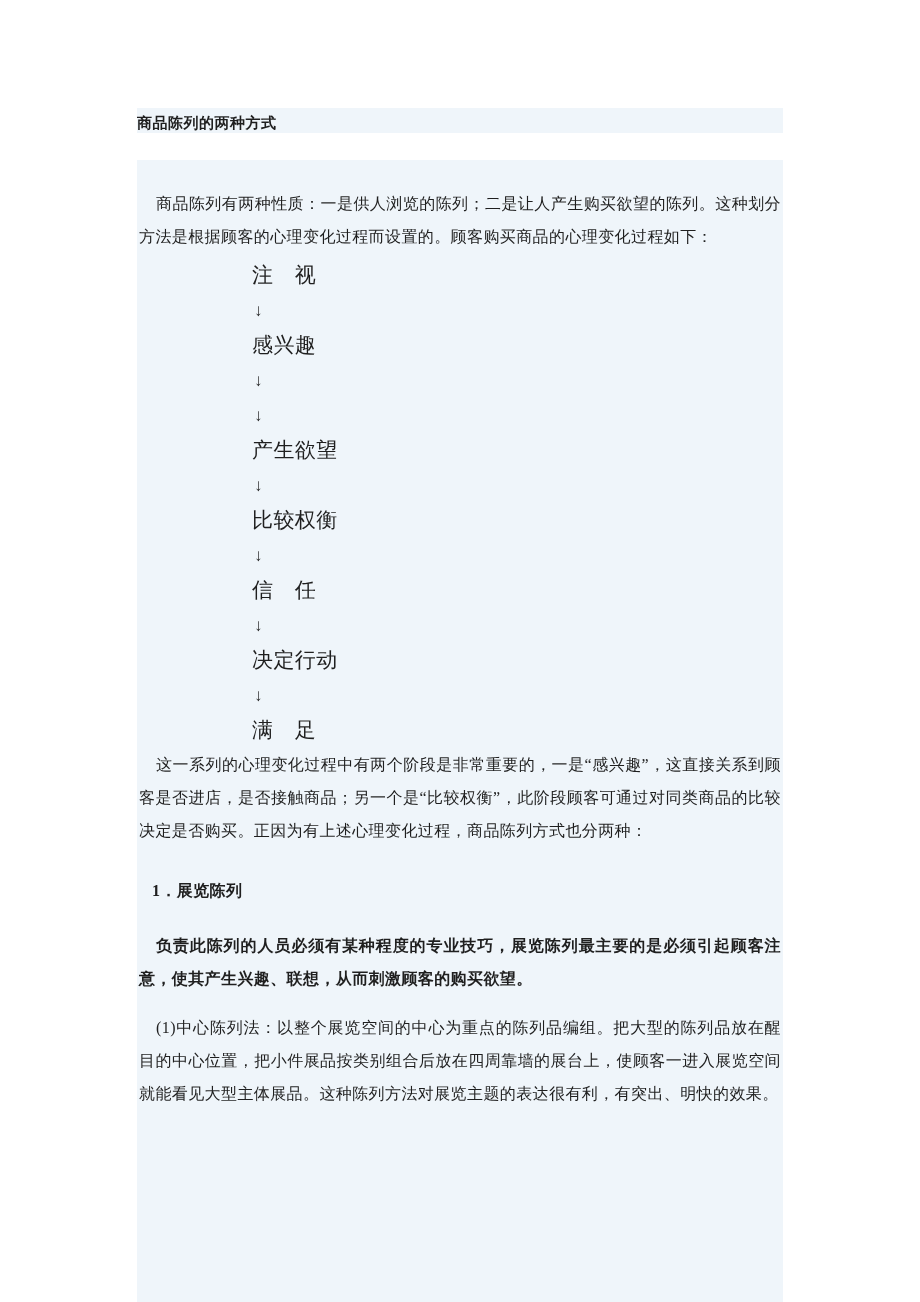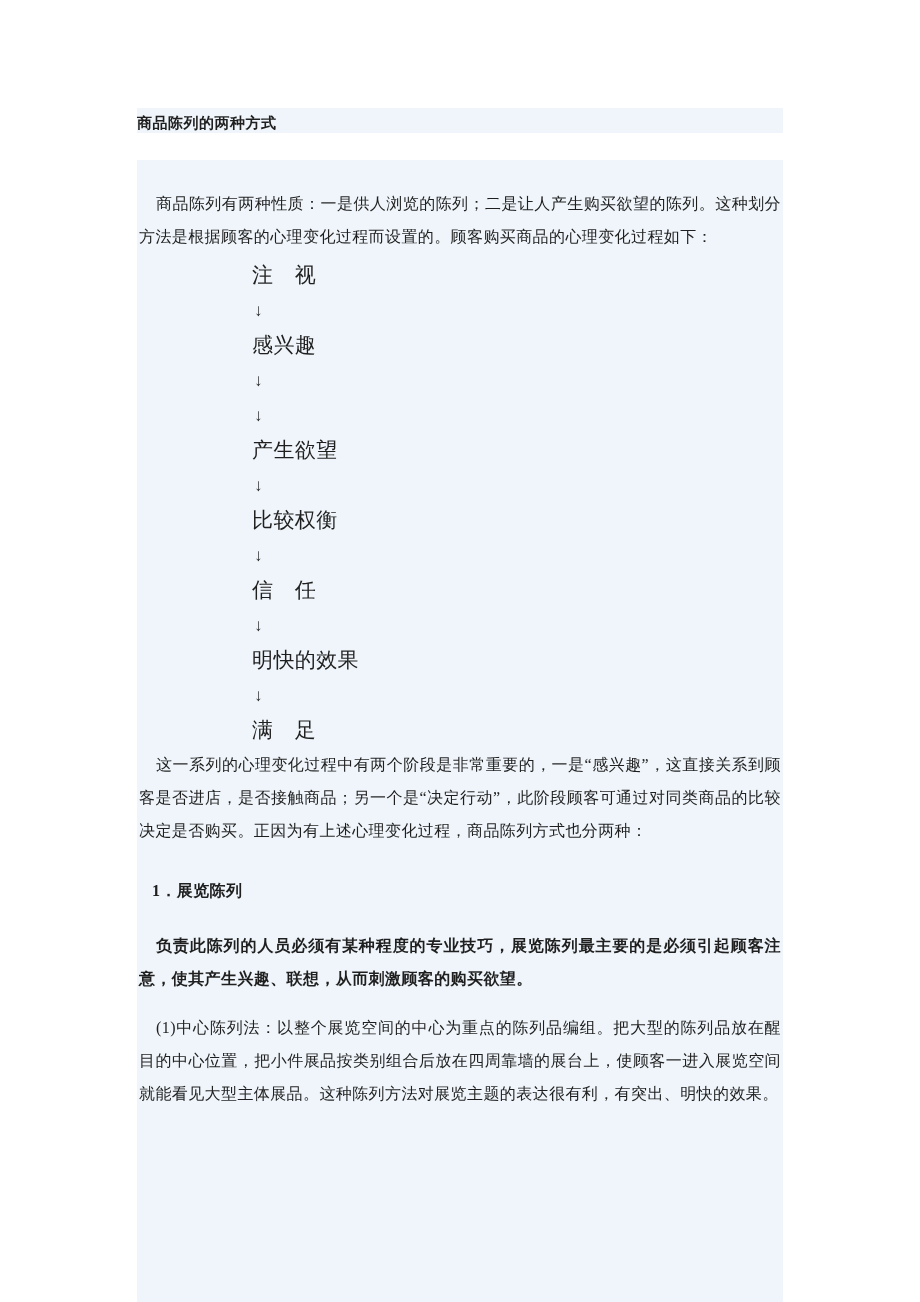--- a/index.html
+++ b/index.html
@@ -86,26 +86,26 @@
     <div class="flow-arrow-line">↓</div>
     <div class="flow-line">感兴趣</div>
     <div class="flow-arrow-line">↓</div>
     <div class="flow-arrow-line">↓</div>
     <div class="flow-line">产生欲望</div>
     <div class="flow-arrow-line">↓</div>
     <div class="flow-line">比较权衡</div>
     <div class="flow-arrow-line">↓</div>
     <div class="flow-line">信　任</div>
     <div class="flow-arrow-line">↓</div>
-    <div class="flow-line">明快的效果</div>
+    <div class="flow-line">决定行动</div>
     <div class="flow-arrow-line">↓</div>
     <div class="flow-line">满　足</div>
   </div>
 
-  <p class="para indent">这一系列的心理变化过程中有两个阶段是非常重要的，一是“感兴趣”，这直接关系到顾客是否进店，是否接触商品；另一个是“决定行动”，此阶段顾客可通过对同类商品的比较决定是否购买。正因为有上述心理变化过程，商品陈列方式也分两种：</p>
+  <p class="para indent">这一系列的心理变化过程中有两个阶段是非常重要的，一是“感兴趣”，这直接关系到顾客是否进店，是否接触商品；另一个是“比较权衡”，此阶段顾客可通过对同类商品的比较决定是否购买。正因为有上述心理变化过程，商品陈列方式也分两种：</p>
 
   <h2 class="heading">1．展览陈列</h2>
 
   <p class="para indent gap-s">负责此陈列的人员必须有某种程度的专业技巧，展览陈列最主要的是必须引起顾客注意，使其产生兴趣、联想，从而刺激顾客的购买欲望。</p>
 
   <p class="para indent gap-m">(1)中心陈列法：以整个展览空间的中心为重点的陈列品编组。把大型的陈列品放在醒目的中心位置，把小件展品按类别组合后放在四周靠墙的展台上，使顾客一进入展览空间就能看见大型主体展品。这种陈列方法对展览主题的表达很有利，有突出、明快的效果。</p>
 
 </div>
 
 </body></html>

